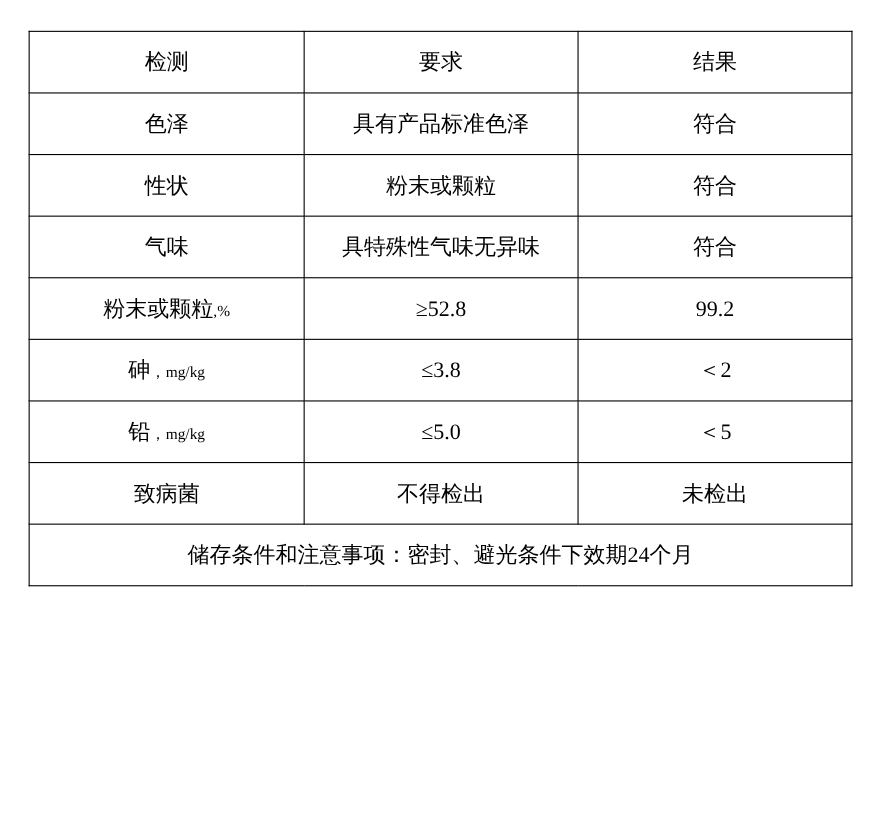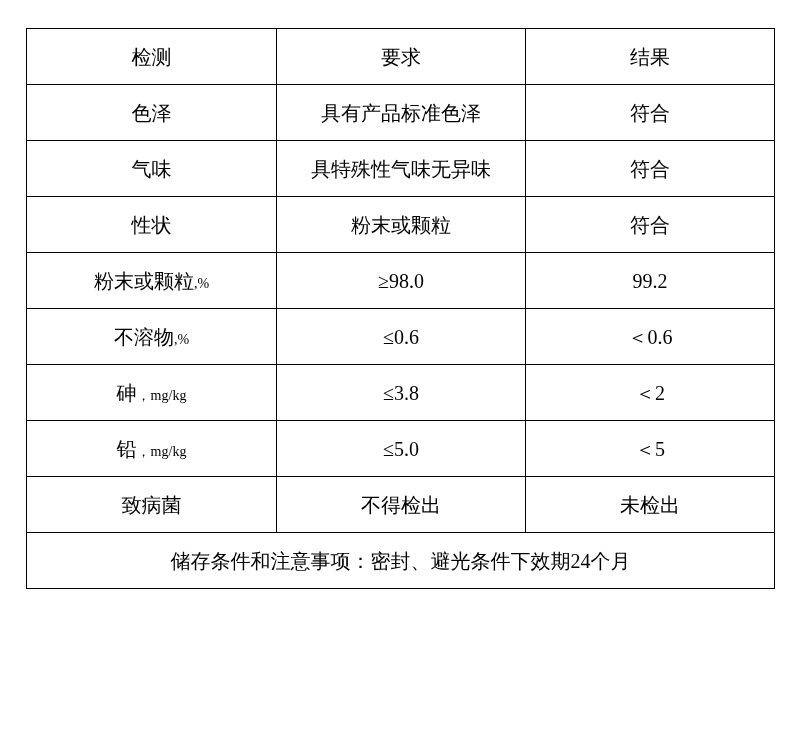--- a/index.html
+++ b/index.html
@@ -75,43 +75,38 @@
         <td>结果</td>
       </tr>
 
       <tr>
         <td><span class="cell-inner"><span>色泽</span><span class="unit"></span></span></td>
         <td>具有产品标准色泽</td>
         <td>符合</td>
       </tr>
 
       <tr>
+        <td><span class="cell-inner"><span>性状</span><span class="unit"></span></span></td>
+        <td>粉末或颗粒</td>
+        <td>符合</td>
+      </tr>
+
+      <tr>
         <td><span class="cell-inner"><span>气味</span><span class="unit"></span></span></td>
         <td>具特殊性气味无异味</td>
         <td>符合</td>
       </tr>
 
       <tr>
-        <td><span class="cell-inner"><span>性状</span><span class="unit"></span></span></td>
-        <td>粉末或颗粒</td>
-        <td>符合</td>
-      </tr>
-
-      <tr>
         <td><span class="cell-inner"><span>粉末或颗粒</span><span class="unit">,%</span></span></td>
-        <td>≥98.0</td>
+        <td>≥52.8</td>
         <td>99.2</td>
       </tr>
 
 
-      <tr>
-        <td><span class="cell-inner"><span>不溶物</span><span class="unit">,%</span></span></td>
-        <td>≤0.6</td>
-        <td>＜0.6</td>
-      </tr>
 
       <tr>
         <td><span class="cell-inner"><span>砷</span><span class="unit">，mg/kg</span></span></td>
         <td>≤3.8</td>
         <td>＜2</td>
       </tr>
 
       <tr>
         <td><span class="cell-inner"><span>铅</span><span class="unit">，mg/kg</span></span></td>
         <td>≤5.0</td>

